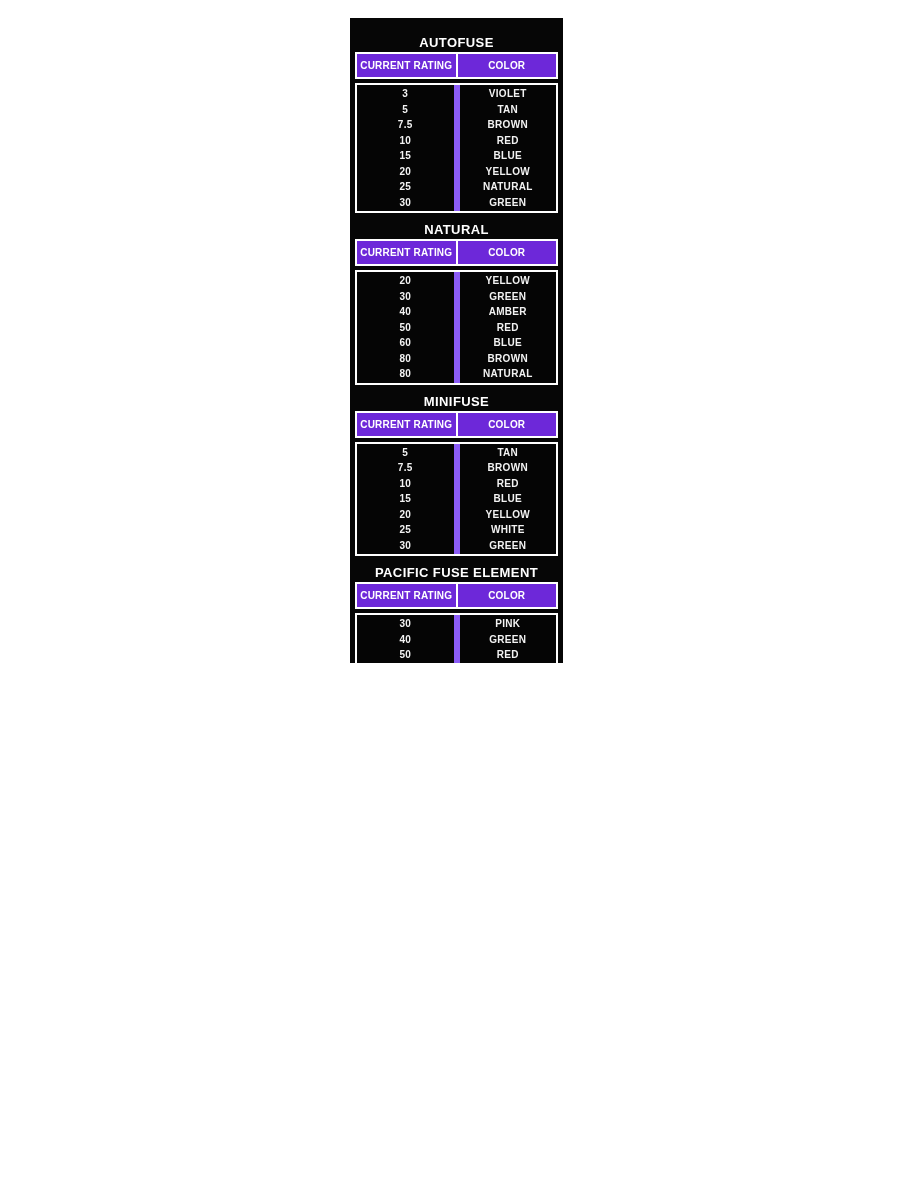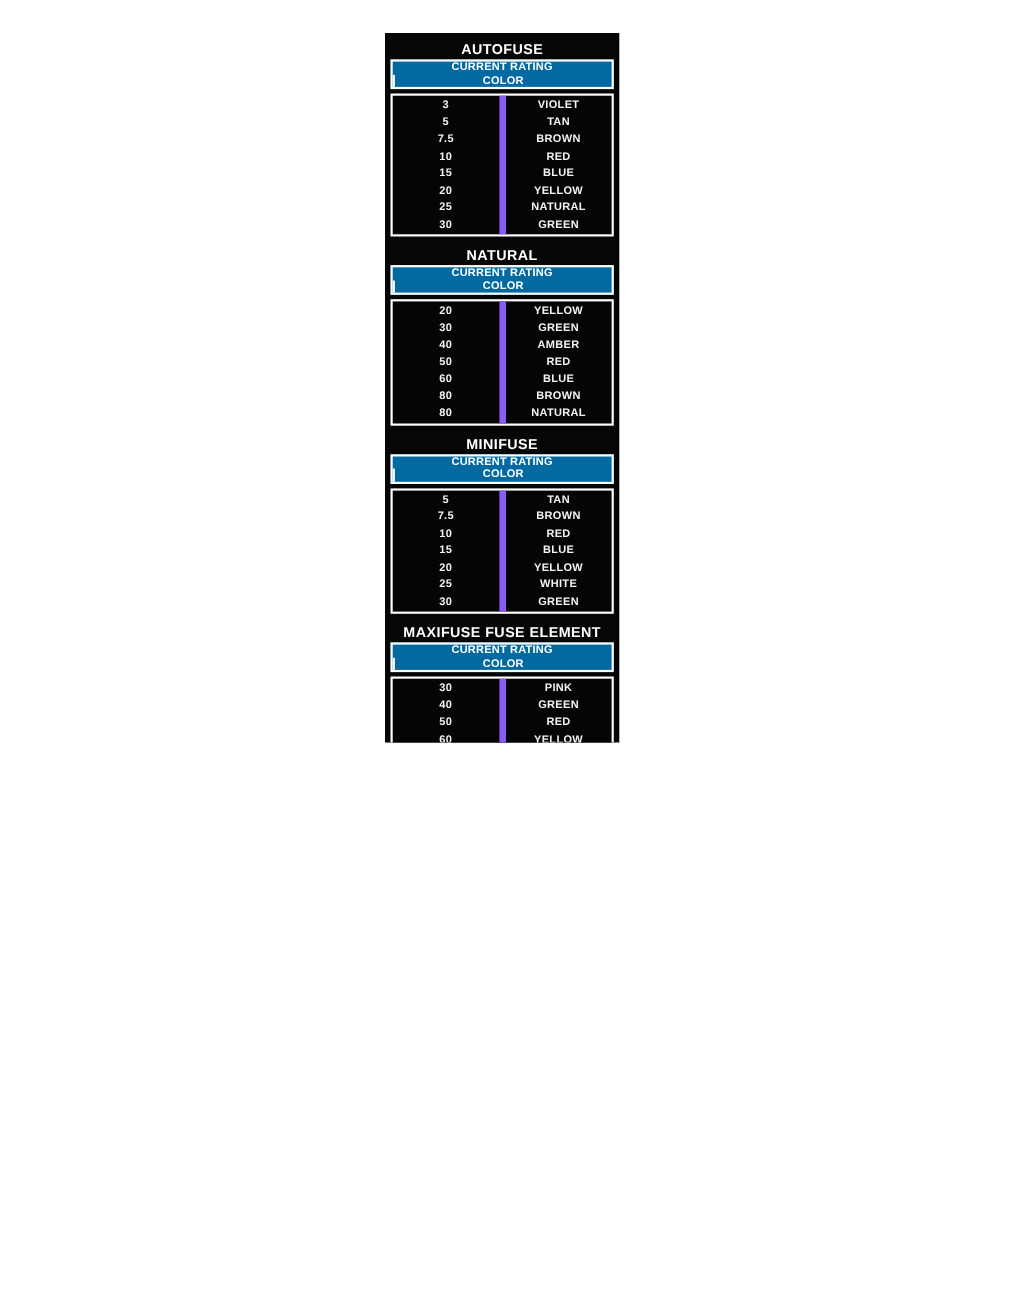--- a/index.html
+++ b/index.html
@@ -10,47 +10,46 @@
   .page {
     position: relative;
     width: 918px;
     height: 1188px;
     background: #ffffff;
     overflow: hidden;
   }
   .fuse-panel {
     position: absolute;
     left: 350px;
-    top: 30px;
+    top: 18px;
     width: 213px;
     height: 645px;
     background: #060606;
     color: #f4f4f4;
     overflow: hidden;
-    padding-top: 8px;
+    padding-top: 18px;
     box-sizing: border-box;
   }
   .fuse-table { margin-bottom: 10px; }
   .table-title {
     text-align: center;
     font-size: 13px;
     font-weight: 700;
     letter-spacing: 0.4px;
     line-height: 14px;
     margin: 0 0 2px 0;
     color: #ffffff;
   }
   .header-box {
     margin: 0 5px;
     height: 27px;
     border: 2px solid #ffffff;
     box-sizing: border-box;
     display: flex;
-    background: #0369a1;
-    flex-direction: column;
+    background: #6d28d9;
   }
   .header-cell {
     flex: 1;
     display: flex;
     align-items: center;
     justify-content: center;
     font-size: 10px;
     font-weight: 700;
     letter-spacing: 0.2px;
     color: #ffffff;
@@ -160,21 +159,21 @@
             <div class="body-cell">BROWN</div>
             <div class="body-cell">RED</div>
             <div class="body-cell">BLUE</div>
             <div class="body-cell">YELLOW</div>
             <div class="body-cell">WHITE</div>
             <div class="body-cell">GREEN</div>
           </div>
         </div>
       </div>
       <div class="fuse-table">
-        <div class="table-title">MAXIFUSE FUSE ELEMENT</div>
+        <div class="table-title">PACIFIC FUSE ELEMENT</div>
         <div class="header-box">
           <div class="header-cell">CURRENT RATING</div>
           <div class="header-cell">COLOR</div>
         </div>
         <div class="body-box truncated">
           <div class="body-col">
             <div class="body-cell">30</div>
             <div class="body-cell">40</div>
             <div class="body-cell">50</div>
             <div class="body-cell">60</div>

